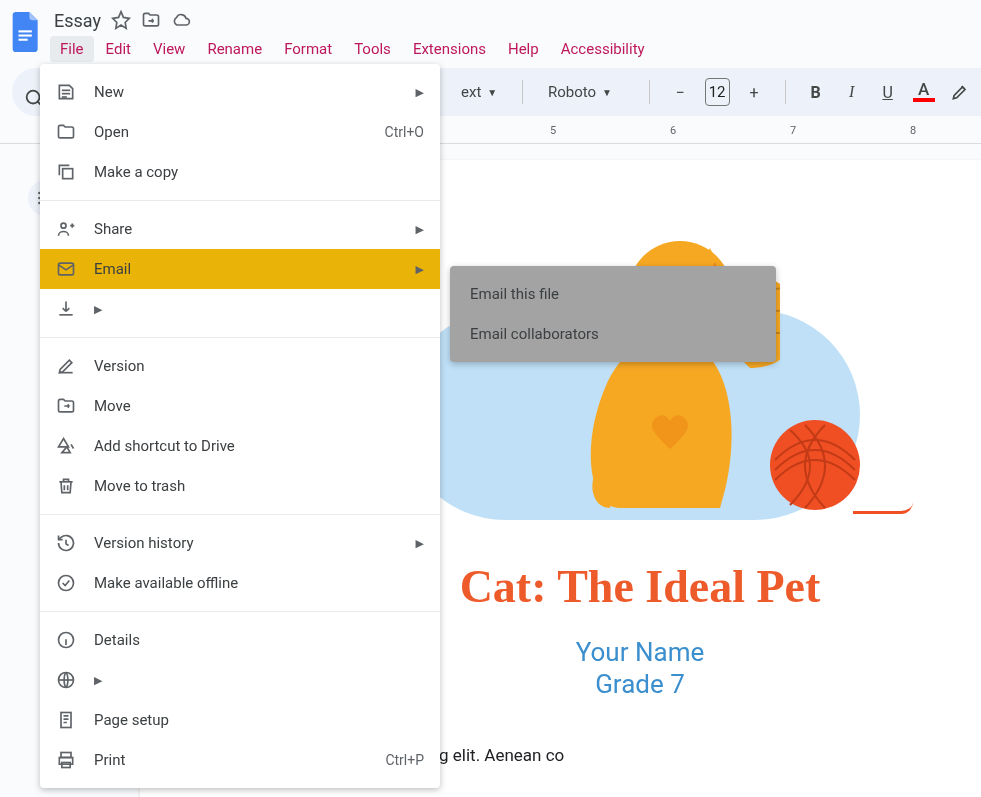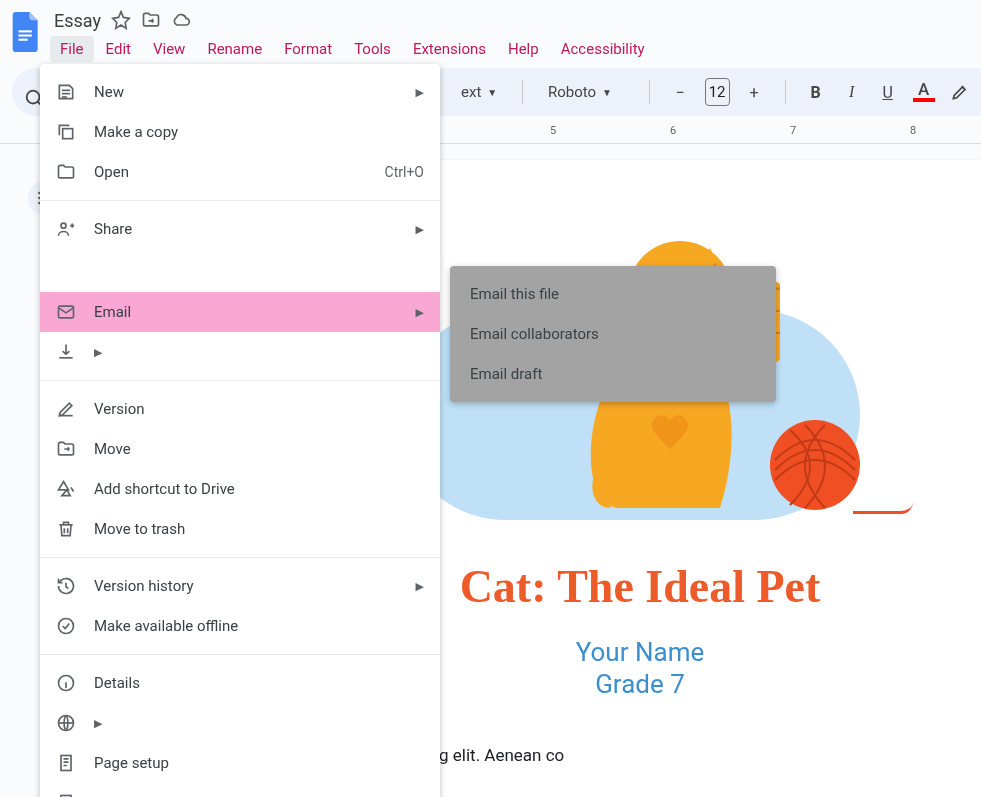--- a/index.html
+++ b/index.html
@@ -175,21 +175,21 @@
   }
   .dd-item {
     display:flex;
     align-items:center;
     height: 40px;
     padding: 0 16px 0 16px;
     font-size: 15px;
     color:#3c4043;
     cursor:pointer;
   }
-  .dd-item.hover { background:#f9a8d4;margin-top:43px; }
+  .dd-item.hover { background:#eab308; }
   .dd-icon { width:20px; height:20px; margin-right:18px; color:#5f6368; display:flex;align-items:center;justify-content:center;}
   .dd-icon svg { width:20px; height:20px; }
   .dd-label { flex:1; }
   .dd-shortcut { color:#5f6368; font-size:14px; }
   .dd-arrow { font-size:11px; color:#5f6368; }
   .dd-sep { height:1px; background:#e8eaed; margin:8px 0; }
 
   .submenu {
     position:absolute;
     top: 266px;
@@ -369,34 +369,34 @@
           <rect x="7" y="13" width="10" height="2"></rect>
           <rect x="7" y="17" width="6" height="2"></rect>
         </svg>
       </span>
       <span class="dd-label">New</span>
       <span class="dd-arrow">▶</span>
     </div>
     <div class="dd-item">
       <span class="dd-icon">
         <svg viewBox="0 0 24 24" fill="none" stroke="currentColor" stroke-width="2">
+          <path d="M3 6a2 2 0 0 1 2-2h4l2 2h8a2 2 0 0 1 2 2v9a2 2 0 0 1-2 2H5a2 2 0 0 1-2-2V6z"></path>
+        </svg>
+      </span>
+      <span class="dd-label">Open</span>
+      <span class="dd-shortcut">Ctrl+O</span>
+    </div>
+    <div class="dd-item">
+      <span class="dd-icon">
+        <svg viewBox="0 0 24 24" fill="none" stroke="currentColor" stroke-width="2">
           <rect x="8" y="8" width="12" height="12"></rect>
           <path d="M4 16V4h12"></path>
         </svg>
       </span>
       <span class="dd-label">Make a copy</span>
-    </div>
-    <div class="dd-item">
-      <span class="dd-icon">
-        <svg viewBox="0 0 24 24" fill="none" stroke="currentColor" stroke-width="2">
-          <path d="M3 6a2 2 0 0 1 2-2h4l2 2h8a2 2 0 0 1 2 2v9a2 2 0 0 1-2 2H5a2 2 0 0 1-2-2V6z"></path>
-        </svg>
-      </span>
-      <span class="dd-label">Open</span>
-      <span class="dd-shortcut">Ctrl+O</span>
     </div>
     <div class="dd-sep"></div>
     <div class="dd-item">
       <span class="dd-icon">
         <svg viewBox="0 0 24 24" fill="none" stroke="currentColor" stroke-width="2">
           <circle cx="9" cy="8" r="3"></circle>
           <path d="M3 20c0-3 3-5 6-5s6 2 6 5"></path>
           <path d="M17 8h5m-2.5-2.5v5"></path>
         </svg>
       </span>
@@ -522,14 +522,13 @@
         </svg>
       </span>
       <span class="dd-label">Print</span>
       <span class="dd-shortcut">Ctrl+P</span>
     </div>
   </div>
 
 <div class="submenu">
   <div class="sub-item">Email this file</div>
   <div class="sub-item">Email collaborators</div>
-  <div class="sub-item">Email draft</div>
 </div>
 
 </body></html>

